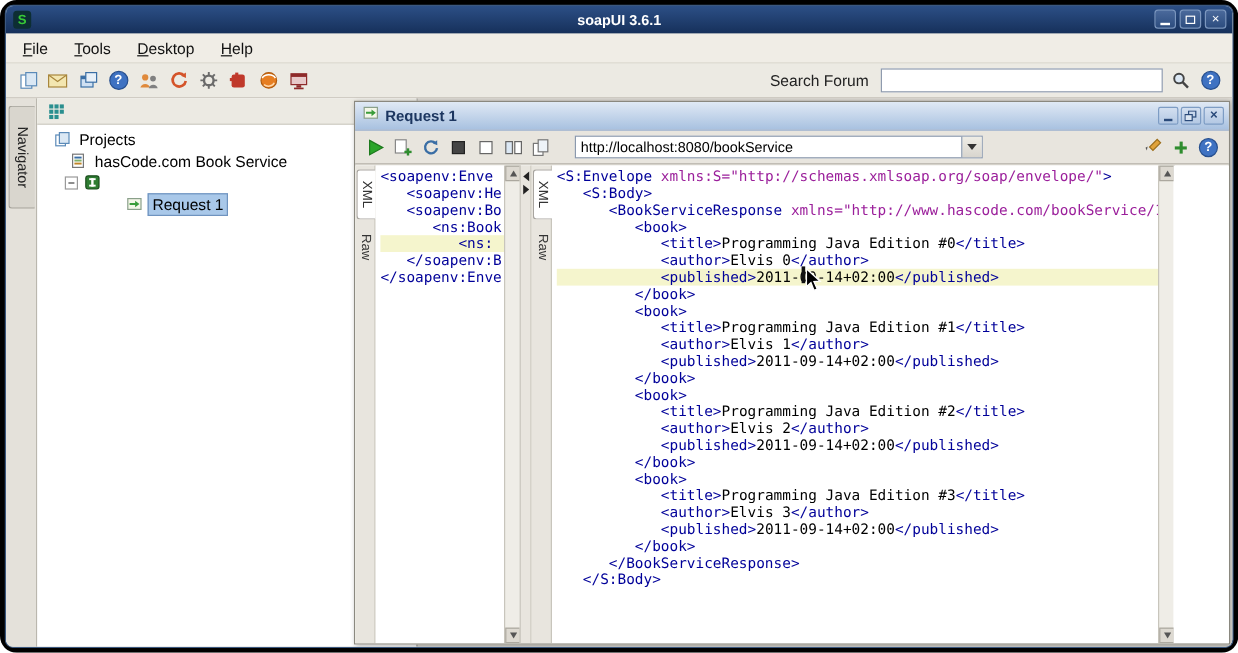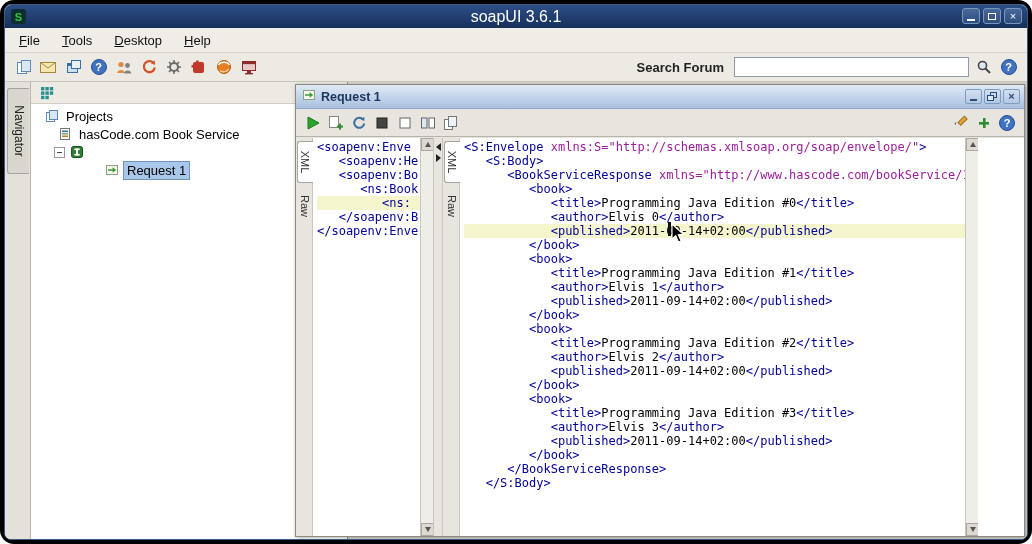--- a/index.html
+++ b/index.html
@@ -7,37 +7,37 @@
   #stage{position:relative;width:1032px;height:544px;background:#000;border-radius:14px;overflow:hidden;
          font-family:"Liberation Sans",sans-serif;}
   
   .win{position:absolute;left:4px;top:4px;width:1024px;height:536px;background:#eceae3;
        border:1px solid #3b587f;border-radius:7px;overflow:hidden;}
   
   .titlebar{position:absolute;left:0;top:0;right:0;height:23px;
             background:linear-gradient(#2c4f86,#16305a);display:flex;align-items:center;padding:0 6px;}
   .logo{width:15px;height:15px;border-radius:3px;background:#0d2e33;color:#37c837;font-size:11px;font-weight:bold;
         display:flex;align-items:center;justify-content:center;}
-  .title-text{position:absolute;left:0;right:0;text-align:center;color:#fff;font-size:16px;font-weight:normal;}
+  .title-text{position:absolute;left:0;right:0;text-align:center;color:#fff;font-size:12px;font-weight:bold;}
   .winbtns{position:absolute;right:5px;top:3px;display:flex;gap:3px;}
   .wbtn{width:18px;height:16px;border:1px solid #7b96be;border-radius:3px;background:linear-gradient(#4a699b,#2d4d7f);
         display:flex;align-items:center;justify-content:center;color:#fff;font-size:11px;line-height:1;}
   .wbtn .minbar{width:8px;height:2px;background:#fff;margin-top:7px;}
   .wbtn .maxbox{width:8px;height:7px;border:1.5px solid #fff;}
   
   .menubar{position:absolute;left:0;top:23px;right:0;height:25px;background:#f0ede6;border-bottom:1px solid #d8d4cb;
            display:flex;align-items:center;gap:22px;padding:0 14px;font-size:13px;color:#111;}
   .menu-item{display:inline-block;}
   .menu-item::first-letter{text-decoration:underline;}
   
   .toolbar{position:absolute;left:0;top:48px;right:0;height:29px;background:#eceae3;border-bottom:1px solid #c9c5bc;
            display:flex;align-items:center;gap:4px;padding:0 8px;}
   .tbi{width:21px;height:21px;display:flex;align-items:center;justify-content:center;border-radius:3px;}
   .flex1{flex:1;}
-  .search-label{font-size:13px;color:#222;margin-right:6px;font-weight:bold;}
+  .search-label{font-size:13px;color:#222;margin-right:6px;}
   .search-input{width:235px;height:20px;border:1px solid #8f9bae;background:#fff;font-size:12px;padding:0 4px;
                 font-family:"Liberation Sans",sans-serif;}
   .help-badge{width:16px;height:16px;border-radius:50%;background:#3f72c2;color:#fff;font-size:11px;font-weight:bold;
               display:flex;align-items:center;justify-content:center;border:1px solid #28508f;}
   
   .main{position:absolute;left:0;top:77px;right:0;bottom:0;background:#d9d6cf;}
   
   .navstrip{position:absolute;left:0;top:0;bottom:0;width:26px;background:#e4e1da;border-right:1px solid #bab7ae;}
   .navtab{position:absolute;left:2px;top:6px;width:22px;height:86px;background:#d9d6ce;border:1px solid #a5a29a;
           border-right:none;border-radius:3px 0 0 3px;display:flex;align-items:center;justify-content:center;}
@@ -354,20 +354,26 @@
                 <rect x="1.5" y="2" width="5.5" height="10" fill="#dce8f4" stroke="#666"></rect>
                 <rect x="9" y="2" width="5.5" height="10" fill="#fff" stroke="#666"></rect>
               </svg>
           </span>
           <span class="rti">
             <svg width="16" height="16">
                 <rect x="1.5" y="4.5" width="8" height="10" fill="#fff" stroke="#777"></rect>
                 <rect x="5.5" y="1.5" width="8" height="10" fill="#eef3f8" stroke="#777"></rect>
               </svg>
           </span>
+          <div class="url-combo">
+            <span class="url-text">http://localhost:8080/bookService</span>
+            <span class="combo-btn">
+                <span class="tri-down"></span>
+              </span>
+          </div>
           <span class="flex1"></span>
           <span class="rti">
             <svg width="15" height="15">
                 <rect x="5" y="1" width="4" height="9" fill="#e0a33c" stroke="#9c6f1d" transform="rotate(45 7.5 7.5)"></rect>
                 <path d="M3,12.8 L5.4,13.6 L3.6,10.9 Z" fill="#555" transform="rotate(45 7.5 7.5)"></path>
               </svg>
           </span>
           <span class="rti">
             <svg width="14" height="14">
                 <rect x="6" y="2" width="2.6" height="10" fill="#2f8d2f"></rect>

